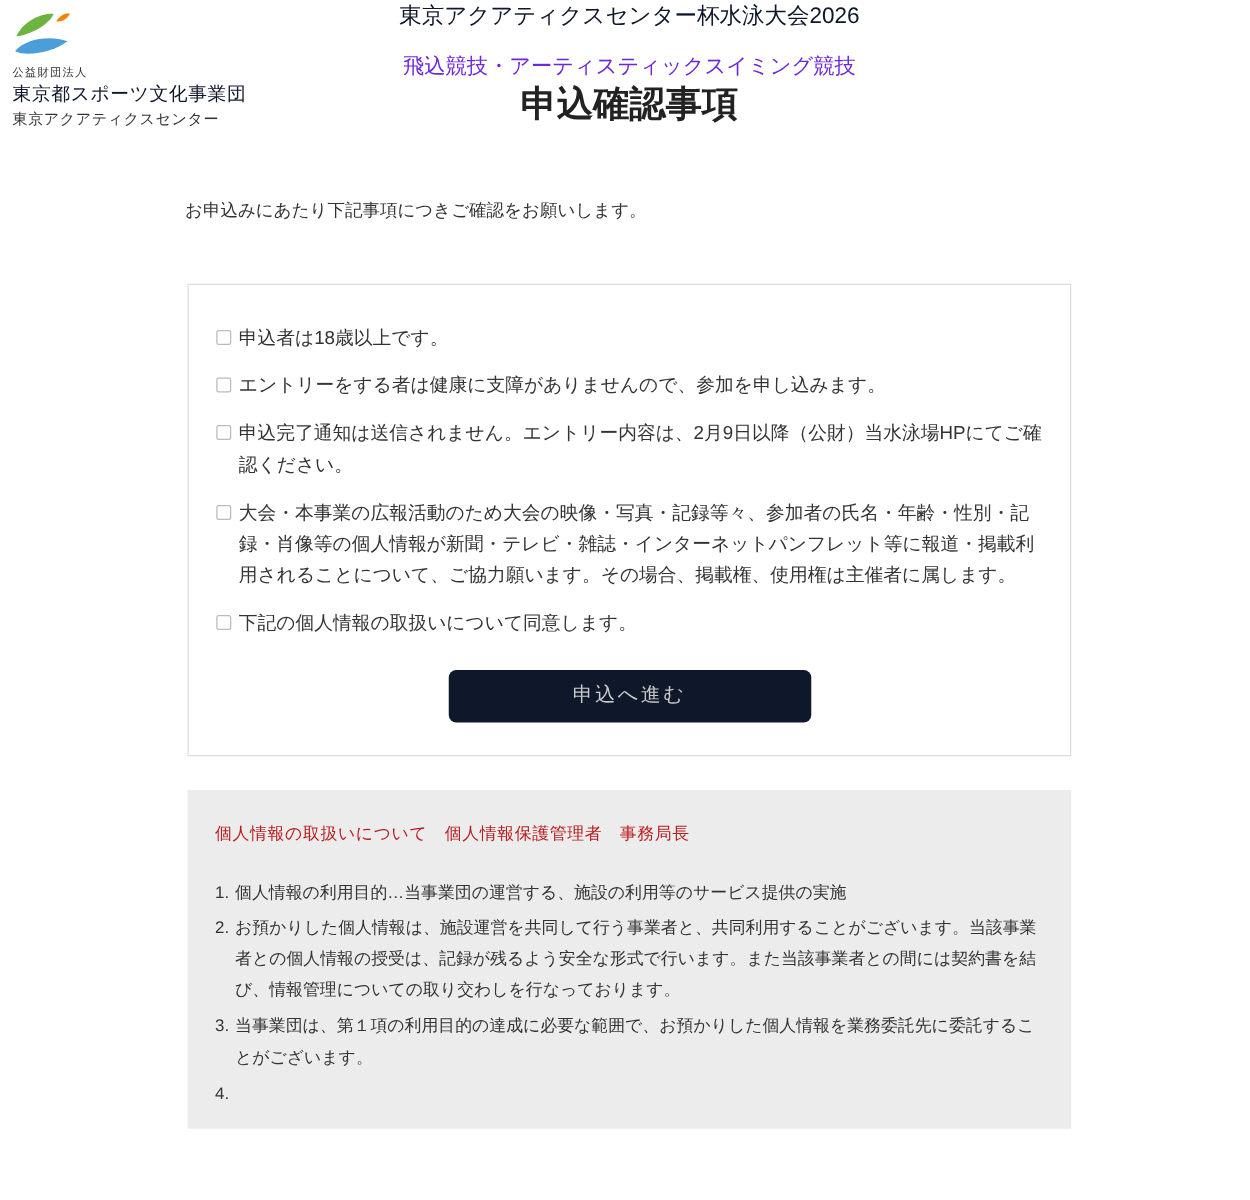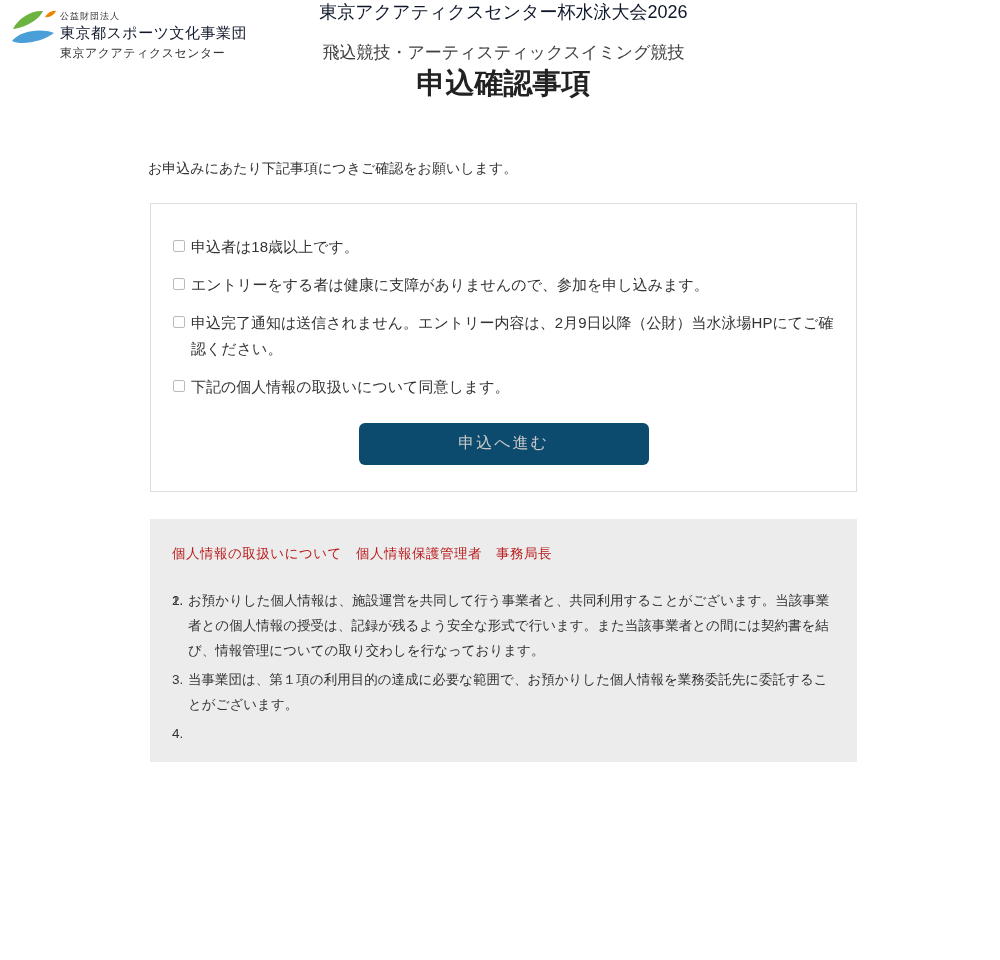--- a/index.html
+++ b/index.html
@@ -6,38 +6,38 @@
   html, body {
     width: 1000px; height: 960px;
     background: #ffffff;
     color: #333333;
     font-family: "Liberation Sans", "DejaVu Sans", sans-serif;
     overflow: hidden;
   }
   
   .site-header {
     position: absolute; top: 8px; left: 10px;
-    display: flex; align-items: flex-start;
+    display: flex; align-items: flex-start; flex-direction: column;
   }
   .logo-mark { width: 46px; height: 42px; margin-right: 4px; }
   .org-block { padding-top: 2px; }
   .org-small { font-size: 9px; color: #333; letter-spacing: 1px; }
   .org-name { font-size: 15px; color: #0f172a; letter-spacing: 0.5px; margin-top: 1px; }
   .facility-name { font-size: 12px; color: #333; letter-spacing: 0.5px; margin-top: 2px; }
   
   .content { width: 707px; margin-left: 150px; position: relative; }
   .title-block { text-align: center; }
   .event-title { font-size: 18px; color: #0f172a; }
-  .event-sub { margin-top: 17px; font-size: 17px; color: #404040; }
+  .event-sub { margin-top: 17px; font-size: 17px; color: #6d28d9; }
   .page-heading { font-size: 29px; font-weight: bold; color: #222; }
   
   .intro { margin-top: 56px; font-size: 14px; color: #333; text-align: left; margin-left: -2px; font-family: Liberation Serif, serif; }
   
   .confirm-box {
-    margin-top: 25px;
+    margin-top: 49px;
     border: 1px solid #dddddd;
     background: #ffffff;
     padding: 30px 22px 26px 22px;
   }
   .check-item {
     display: flex; align-items: flex-start;
     margin-bottom: 13px;
     font-size: 15px; line-height: 1.68; color: #333;
   }
   .check-item input[type="checkbox"] {
@@ -47,21 +47,21 @@
     background: #fff;
     margin: 6px 6px 0 0;
     flex: 0 0 auto;
     cursor: pointer;
   }
   .check-item .check-label { display: block; }
   .submit-row { text-align: center; margin-top: 24px; }
   .submit-btn {
     display: inline-block;
     width: 290px; height: 42px;
-    background: #0c4a6e;
+    background: #0f172a;
     color: #c9c9c9;
     border: none; border-radius: 6px;
     font-size: 16px;
     font-family: inherit;
     letter-spacing: 2px;
     cursor: default;
   }
   
   .privacy-panel {
     margin-top: 27px;
@@ -114,37 +114,42 @@
     <label class="check-item">
       <input type="checkbox" style="">
       <span class="check-label">エントリーをする者は健康に支障がありませんので、参加を申し込みます。</span>
     </label>
 
     <label class="check-item">
       <input type="checkbox" style="">
       <span class="check-label">申込完了通知は送信されません。エントリー内容は、2月9日以降（公財）当水泳場HPにてご確認ください。</span>
     </label>
 
+    <label class="check-item">
+      <input type="checkbox" style="">
+      <span class="check-label">大会・本事業の広報活動のため大会の映像・写真・記録等々、参加者の氏名・年齢・性別・記録・肖像等の個人情報が新聞・テレビ・雑誌・インターネットパンフレット等に報道・掲載利用されることについて、ご協力願います。その場合、掲載権、使用権は主催者に属します。</span>
+    </label>
 
     <label class="check-item">
       <input type="checkbox" style="">
       <span class="check-label">下記の個人情報の取扱いについて同意します。</span>
     </label>
 
     <div class="submit-row">
       <button class="submit-btn" disabled="">申込へ進む</button>
     </div>
 
   </section>
 
   <section class="privacy-panel">
     <div class="privacy-heading">個人情報の取扱いについて　個人情報保護管理者　事務局長</div>
     <ol class="privacy-list">
       <li class="privacy-item">
         <span class="privacy-num">1.</span>
+        <span>個人情報の利用目的…当事業団の運営する、施設の利用等のサービス提供の実施</span>
       </li>
       <li class="privacy-item">
         <span class="privacy-num">2.</span>
         <span>お預かりした個人情報は、施設運営を共同して行う事業者と、共同利用することがございます。当該事業者との個人情報の授受は、記録が残るよう安全な形式で行います。また当該事業者との間には契約書を結び、情報管理についての取り交わしを行なっております。</span>
       </li>
       <li class="privacy-item">
         <span class="privacy-num">3.</span>
         <span>当事業団は、第１項の利用目的の達成に必要な範囲で、お預かりした個人情報を業務委託先に委託することがございます。</span>
       </li>
       <li class="privacy-item">

